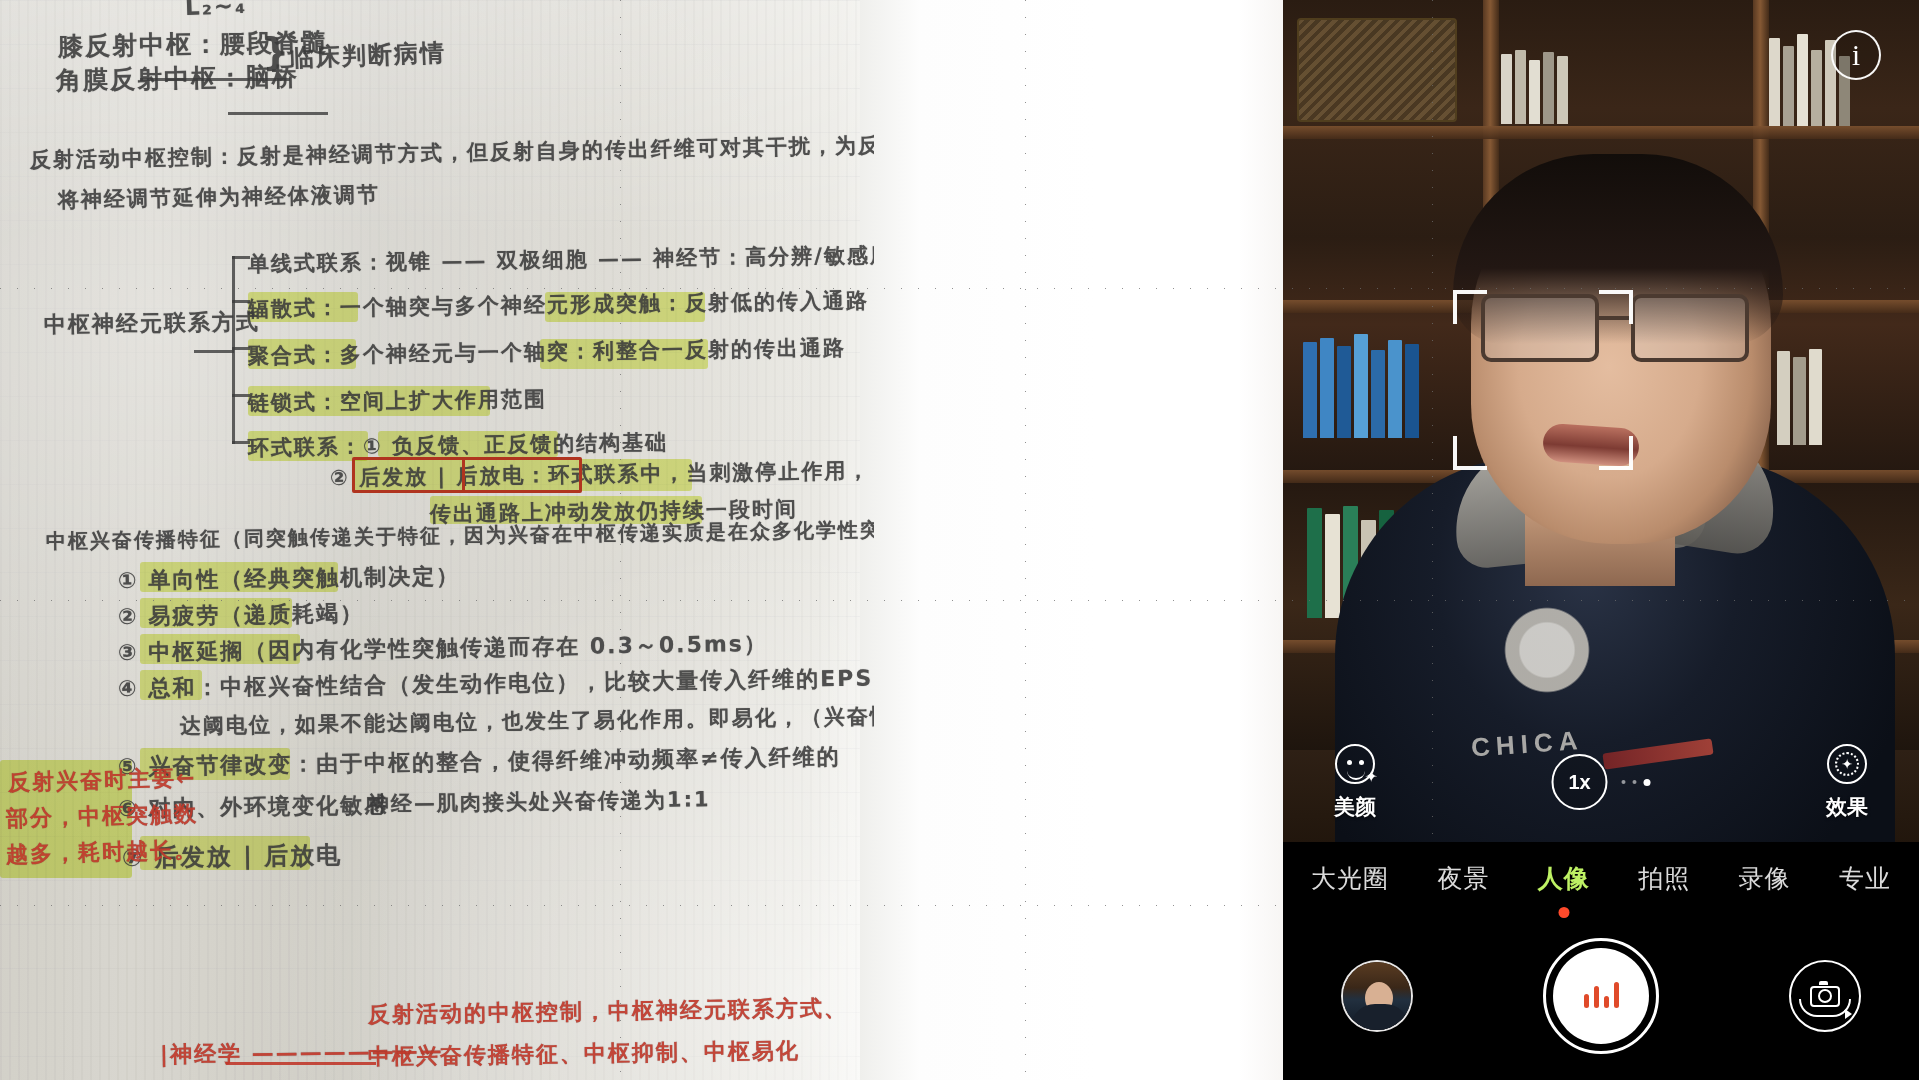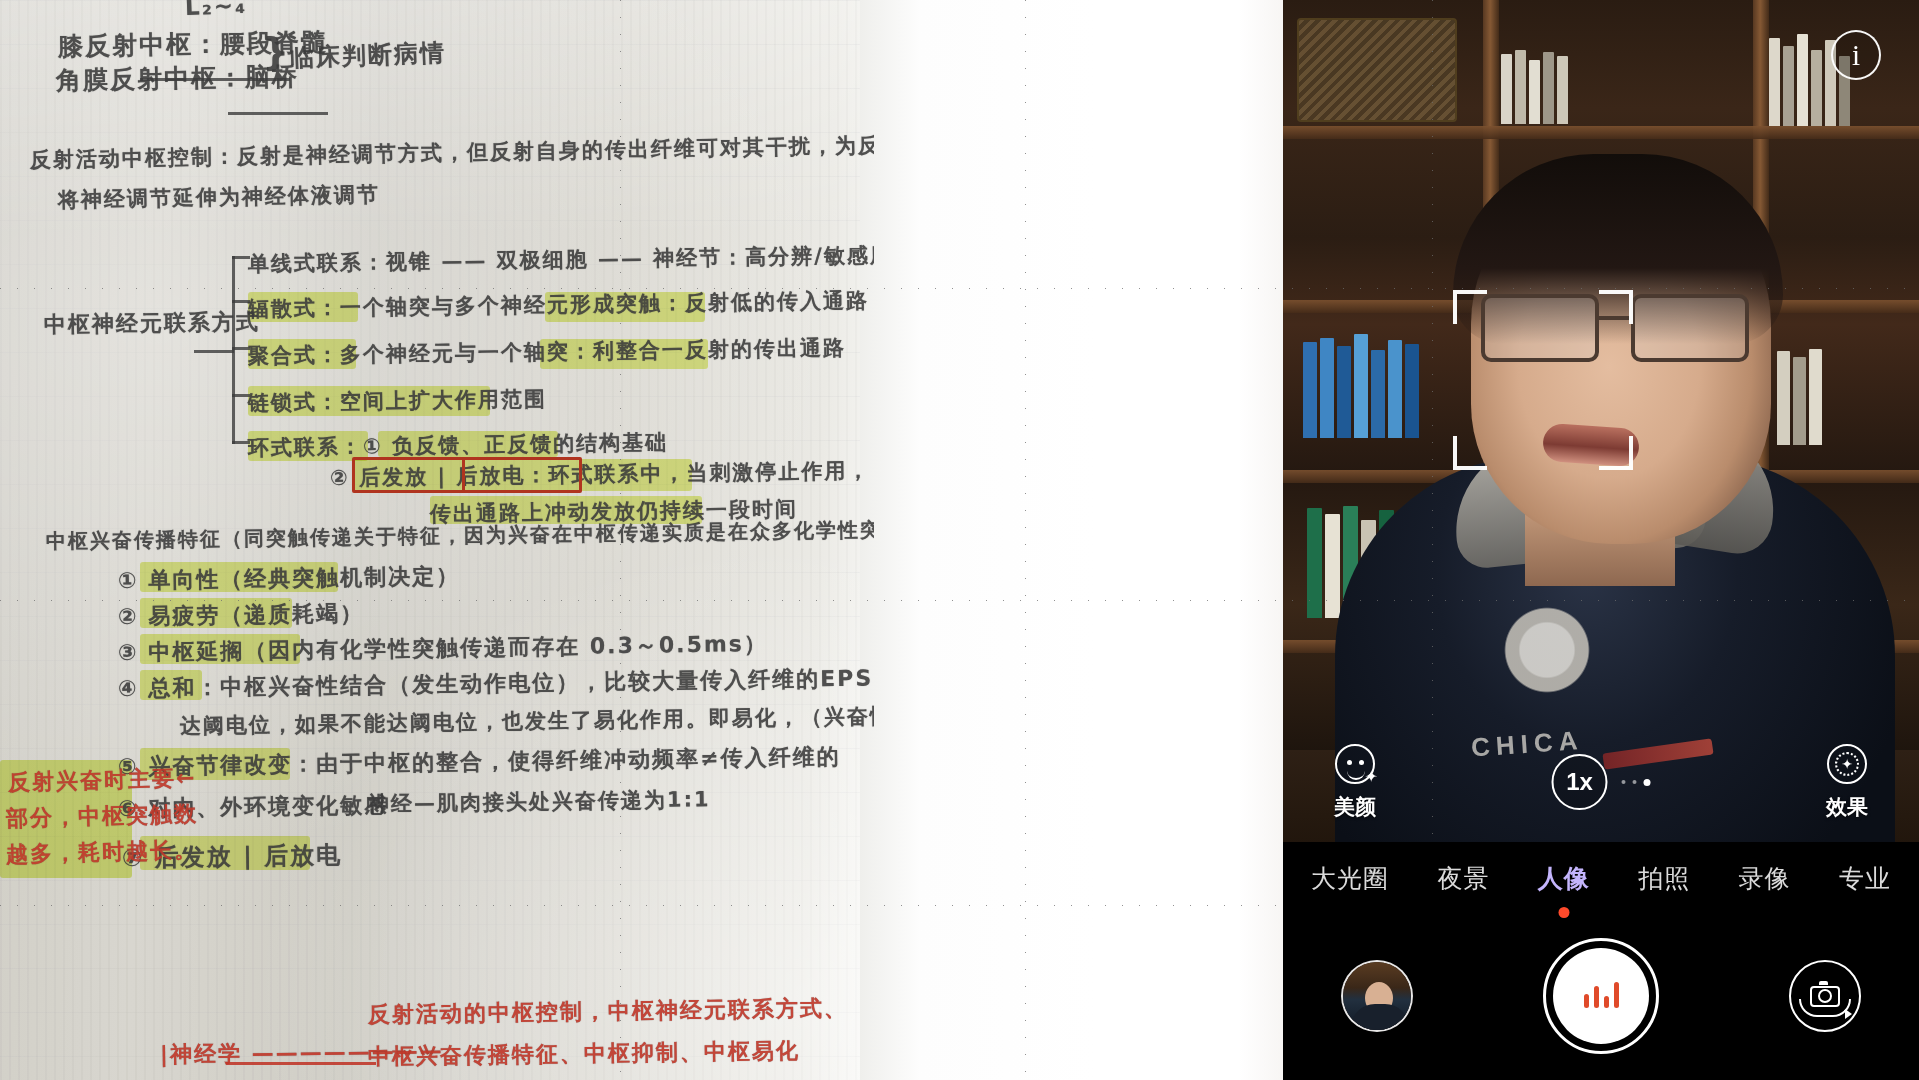--- a/index.html
+++ b/index.html
@@ -336,21 +336,21 @@
   }
 
   .zoom-wrap {
     position: absolute;
     left: 50%; transform: translateX(-50%);
     display: flex; align-items: center; gap: 14px;
   }
   .zoom-pill {
     width: 56px; height: 56px;
     border: 2.5px solid #fff; border-radius: 50%;
-    color: #fff; font-size: 24px; font-weight: 700;
+    color: #fff; font-size: 20px; font-weight: 700;
     display: flex; align-items: center; justify-content: center;
     background: rgba(0,0,0,.18);
     cursor: pointer;
   }
   .zoom-dots { display: flex; align-items: center; gap: 7px; }
   .zoom-dots span { width: 4px; height: 4px; border-radius: 50%; background: rgba(255,255,255,.55); }
   .zoom-dots span.big { width: 7px; height: 7px; background: #fff; }
 
   
   .modes {
@@ -361,21 +361,21 @@
   }
   .mode {
     color: rgba(255,255,255,.86);
     font-size: 25px;
     letter-spacing: 1px;
     position: relative;
     padding: 6px 2px;
     cursor: pointer;
     white-space: nowrap;
   }
-  .mode.active { color: #c4b5fd; font-weight: 700; }
+  .mode.active { color: #bef264; font-weight: 700; }
   .mode.active::after {
     content: "";
     position: absolute;
     left: 50%; transform: translateX(-50%);
     bottom: -17px;
     width: 11px; height: 11px; border-radius: 50%;
     background: #ff4a2b;
   }
 
   

